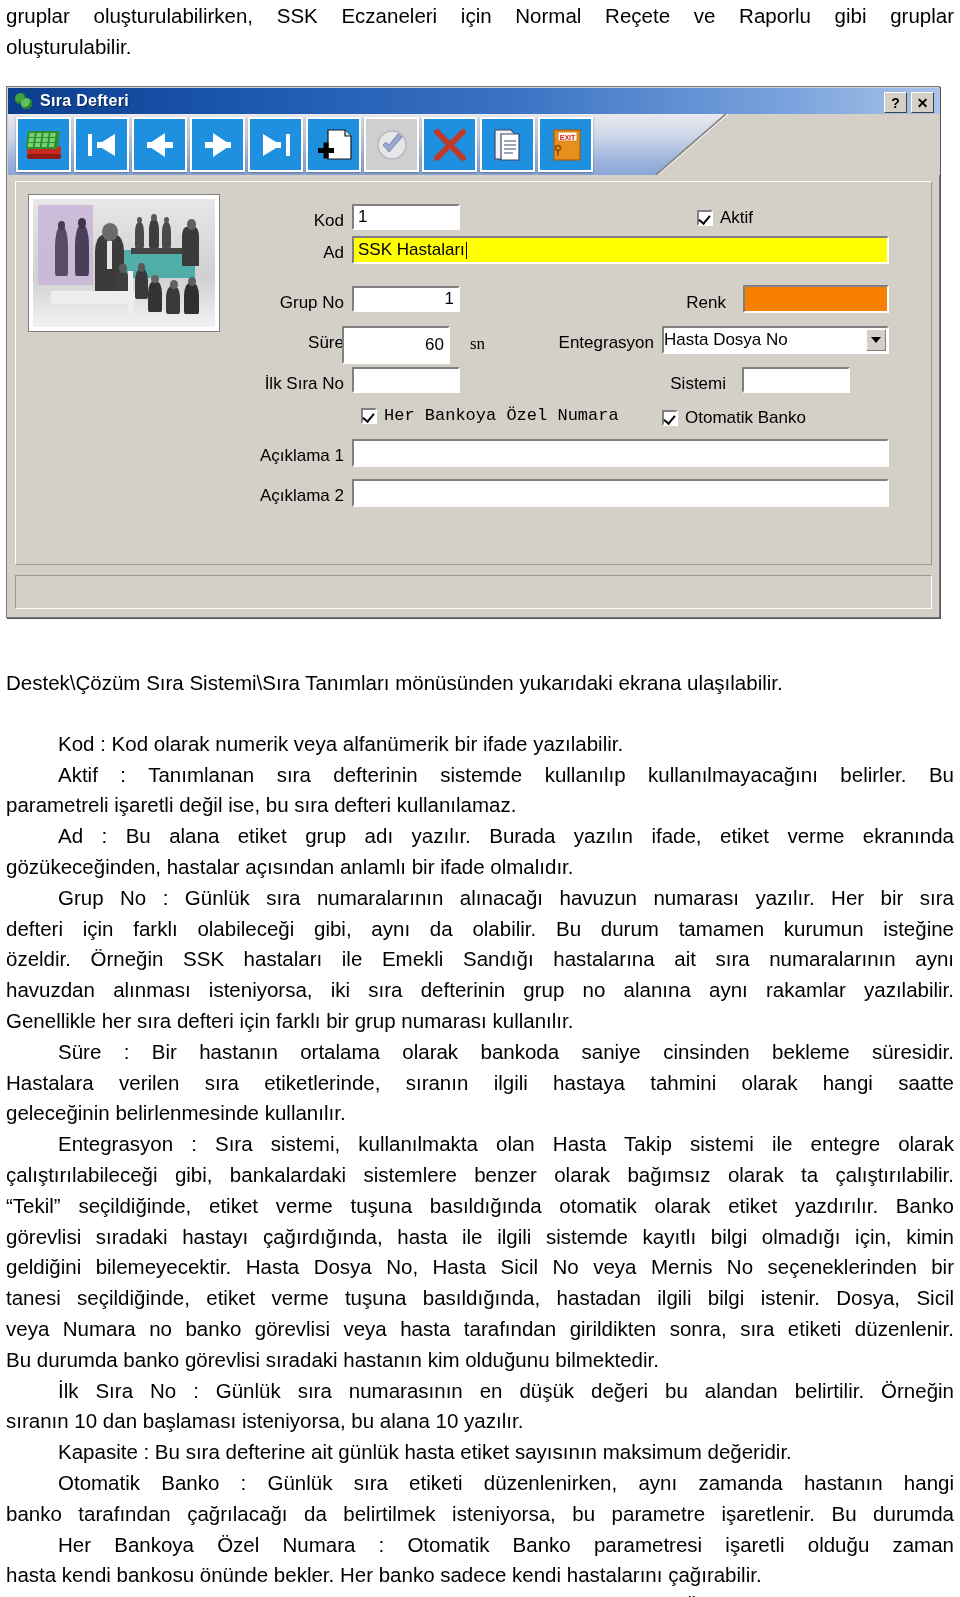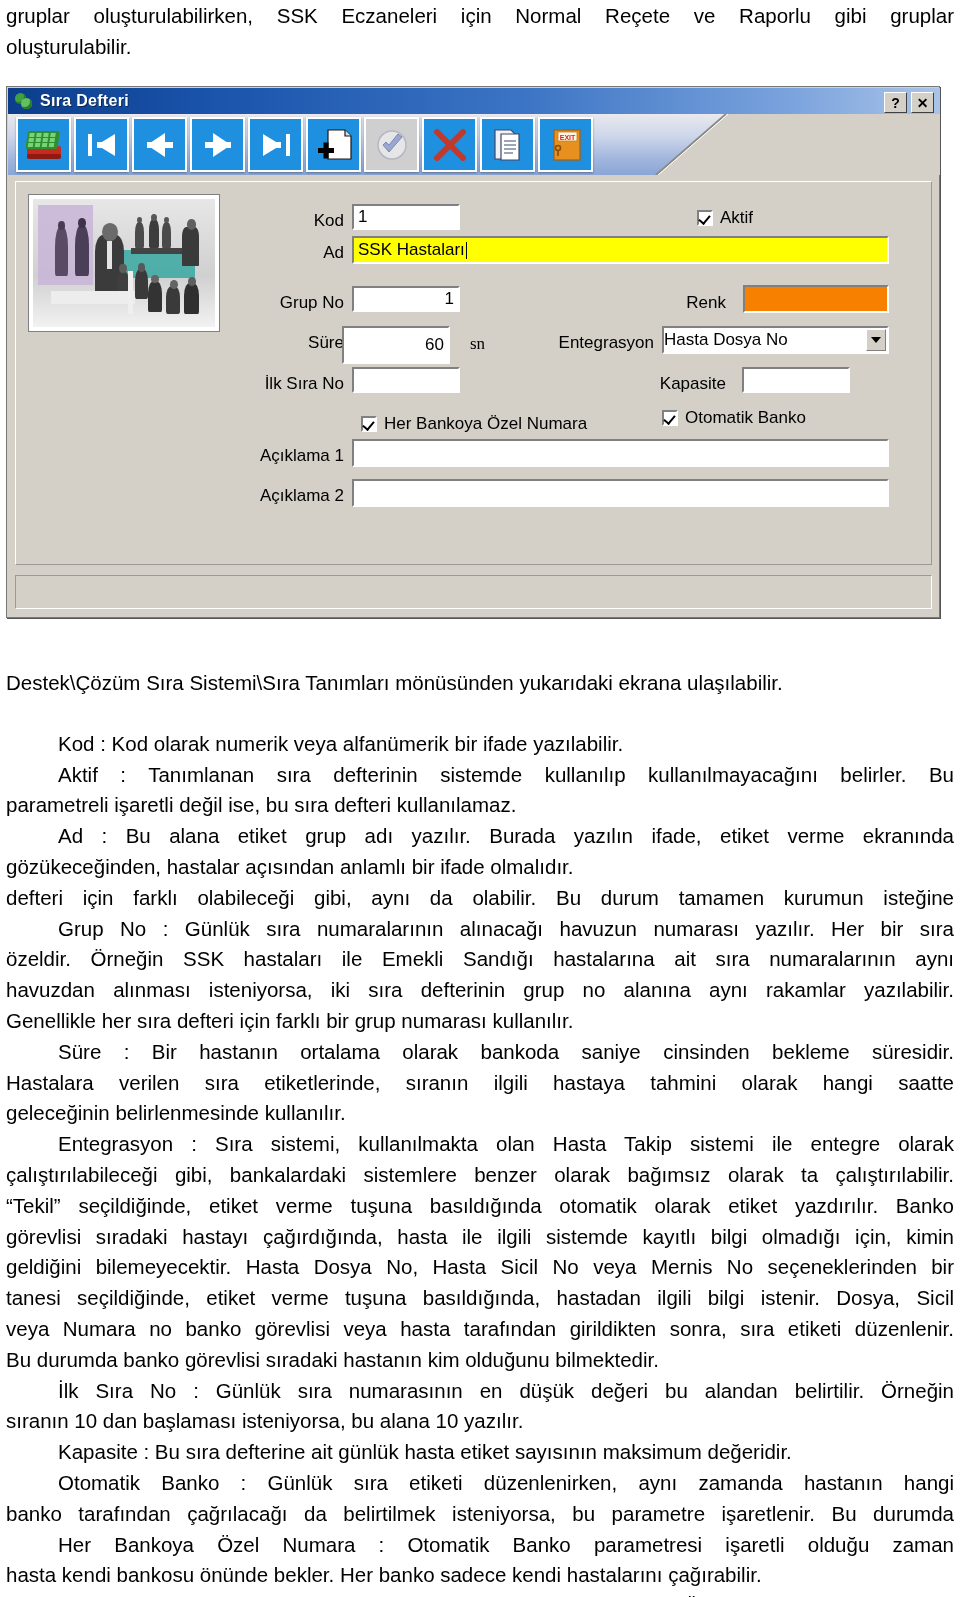--- a/index.html
+++ b/index.html
@@ -487,21 +487,21 @@
     <div class="fld-label" style="left:208px; top:112px; width:120px;">Grup No</div>
     <div class="tbox right" style="left:336px; top:104px; width:108px; height:26px;">1</div>
 
     <div class="fld-label" style="left:228px; top:152px; width:100px;">Süre</div>
     <div class="tbox right" style="left:326px; top:144px; width:108px; height:38px;">60</div>
     <div class="unit" style="left:454px; top:152px;">sn</div>
 
     <div class="fld-label" style="left:188px; top:193px; width:140px;">İlk Sıra No</div>
     <div class="tbox" style="left:336px; top:185px; width:108px; height:26px;"></div>
 
-    <div class="chkrow" style="left:345px; top:232px;">
+    <div class="chkrow" style="left:345px; top:224px;font-family:Liberation Mono, monospace;">
       <span class="chk"></span>
       <span>Her Bankoya Özel Numara</span>
     </div>
 
     <div class="fld-label" style="left:188px; top:265px; width:140px;">Açıklama 1</div>
     <div class="tbox" style="left:336px; top:257px; width:537px; height:28px;"></div>
 
     <div class="fld-label" style="left:188px; top:305px; width:140px;">Açıklama 2</div>
     <div class="tbox" style="left:336px; top:297px; width:537px; height:28px;"></div>
 
@@ -514,21 +514,21 @@
     <div class="swatch" style="left:727px; top:103px; width:146px; height:28px;"></div>
 
     <div class="fld-label" style="left:500px; top:152px; width:138px;">Entegrasyon</div>
     <div class="combo" style="left:646px; top:144px; width:227px; height:28px;">
       <span>Hasta Dosya No</span>
       <span class="arrowbtn">
           <span class="tri"></span>
         </span>
     </div>
 
-    <div class="fld-label" style="left:592px; top:193px; width:118px;">Kapasite</div>
+    <div class="fld-label" style="left:592px; top:193px; width:118px;">Sistemi</div>
     <div class="tbox" style="left:726px; top:185px; width:108px; height:26px;"></div>
 
     <div class="chkrow" style="left:646px; top:226px;justify-content:flex-end;">
       <span class="chk"></span>
       <span>Otomatik Banko</span>
     </div>
 
   </div>
 
   <div class="statusbar"></div>
@@ -536,22 +536,22 @@
 </div>
 
 <div class="body-copy">
   <span class="line">Destek\Çözüm Sıra Sistemi\Sıra Tanımları mönüsünden yukarıdaki ekrana ulaşılabilir.</span>
   <span class="gap"></span>
   <span class="line indent">Kod :  Kod olarak numerik veya alfanümerik bir ifade yazılabilir.</span>
   <span class="line indent-just just">Aktif : Tanımlanan sıra defterinin sistemde kullanılıp kullanılmayacağını belirler. Bu</span>
   <span class="line">parametreli işaretli değil ise, bu sıra defteri kullanılamaz.</span>
   <span class="line indent-just just">Ad : Bu alana etiket grup adı yazılır. Burada yazılın ifade, etiket verme ekranında</span>
   <span class="line">gözükeceğinden, hastalar açısından anlamlı bir ifade olmalıdır.</span>
+  <span class="line indent-just just">Grup No : Günlük sıra numaralarının alınacağı havuzun numarası yazılır. Her bir sıra</span>
   <span class="line just">defteri için farklı olabileceği gibi, aynı da olabilir. Bu durum tamamen kurumun isteğine</span>
-  <span class="line indent-just just">Grup No : Günlük sıra numaralarının alınacağı havuzun numarası yazılır. Her bir sıra</span>
   <span class="line just">özeldir. Örneğin SSK hastaları ile Emekli Sandığı hastalarına ait sıra numaralarının aynı</span>
   <span class="line just">havuzdan alınması isteniyorsa, iki sıra defterinin grup no alanına aynı rakamlar yazılabilir.</span>
   <span class="line">Genellikle her sıra defteri için farklı bir grup numarası kullanılır.</span>
   <span class="line indent-just just">Süre : Bir hastanın ortalama olarak bankoda saniye cinsinden bekleme süresidir.</span>
   <span class="line just">Hastalara verilen sıra etiketlerinde, sıranın ilgili hastaya tahmini olarak hangi saatte</span>
   <span class="line">geleceğinin belirlenmesinde kullanılır.</span>
   <span class="line indent-just just">Entegrasyon : Sıra sistemi, kullanılmakta olan Hasta Takip sistemi ile entegre olarak</span>
   <span class="line just">çalıştırılabileceği gibi, bankalardaki sistemlere benzer olarak bağımsız olarak ta çalıştırılabilir.</span>
   <span class="line just">“Tekil” seçildiğinde, etiket verme tuşuna basıldığında otomatik olarak etiket yazdırılır. Banko</span>
   <span class="line just">görevlisi sıradaki hastayı çağırdığında, hasta ile ilgili sistemde kayıtlı bilgi olmadığı için, kimin</span>

